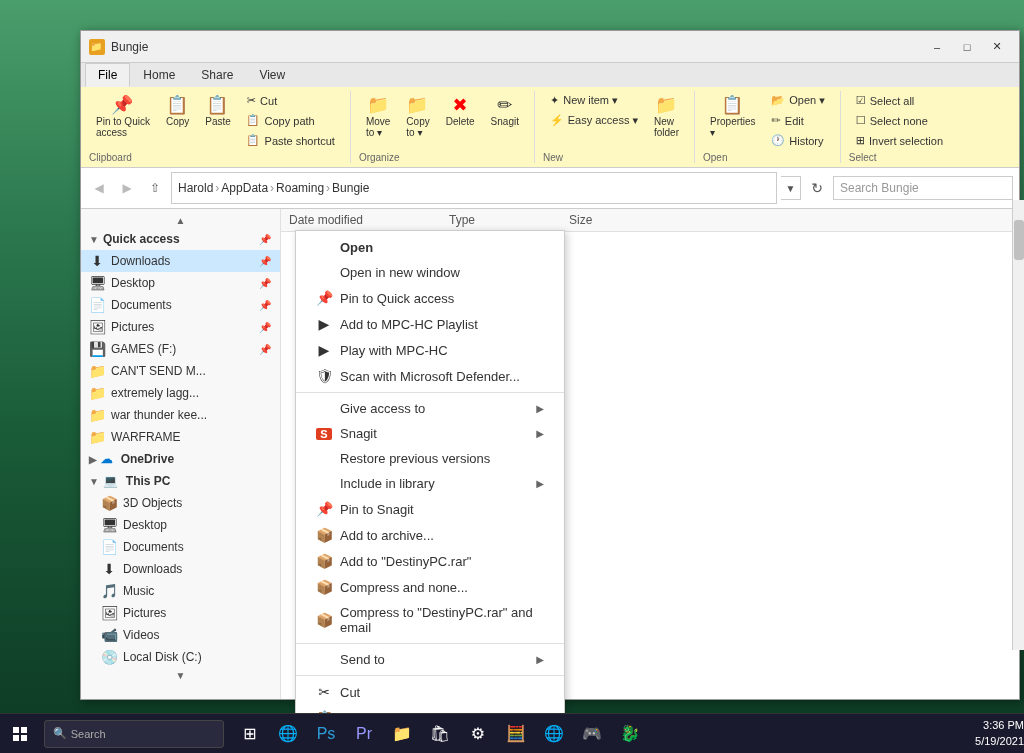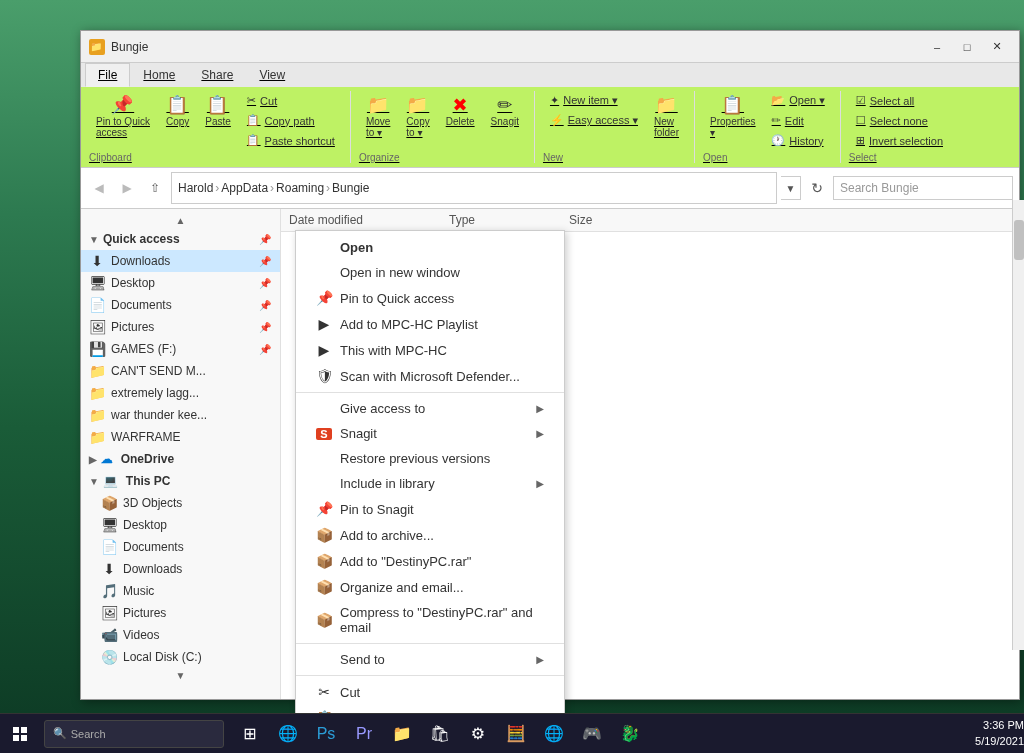--- a/index.html
+++ b/index.html
@@ -133,23 +133,22 @@
       display: flex;
       align-items: center;
       justify-content: center;
       font-size: 11px;
       cursor: pointer;
       color: #333;
     }
 
     
     .ribbon {
-      background: #bef264;
+      background: #fef9c3;
       border-bottom: 1px solid #ccc;
-      text-decoration: underline;
     }
     .ribbon-tabs {
       display: flex;
       padding: 0 4px;
       background: #e8e8e8;
     }
     .ribbon-tab {
       padding: 4px 12px;
       font-size: 12px;
       cursor: pointer;
@@ -751,21 +750,21 @@
   <div class="ctx-item">
     <span class="ctx-icon">📌</span>
     <span>Pin to Quick access</span>
   </div>
   <div class="ctx-item">
     <span class="ctx-icon">▶</span>
     <span>Add to MPC-HC Playlist</span>
   </div>
   <div class="ctx-item">
     <span class="ctx-icon">▶</span>
-    <span>This with MPC-HC</span>
+    <span>Play with MPC-HC</span>
   </div>
   <div class="ctx-item">
     <span class="ctx-icon">🛡</span>
     <span>Scan with Microsoft Defender...</span>
   </div>
   <div class="ctx-divider"></div>
   <div class="ctx-item">
     <span class="ctx-icon"></span>
     <span>Give access to</span>
     <span class="ctx-arrow">▶</span>
@@ -791,21 +790,21 @@
   <div class="ctx-item">
     <span class="ctx-icon">📦</span>
     <span>Add to archive...</span>
   </div>
   <div class="ctx-item">
     <span class="ctx-icon">📦</span>
     <span>Add to "DestinyPC.rar"</span>
   </div>
   <div class="ctx-item">
     <span class="ctx-icon">📦</span>
-    <span>Organize and email...</span>
+    <span>Compress and none...</span>
   </div>
   <div class="ctx-item">
     <span class="ctx-icon">📦</span>
     <span>Compress to "DestinyPC.rar" and email</span>
   </div>
   <div class="ctx-divider"></div>
   <div class="ctx-item">
     <span class="ctx-icon"></span>
     <span>Send to</span>
     <span class="ctx-arrow">▶</span>

